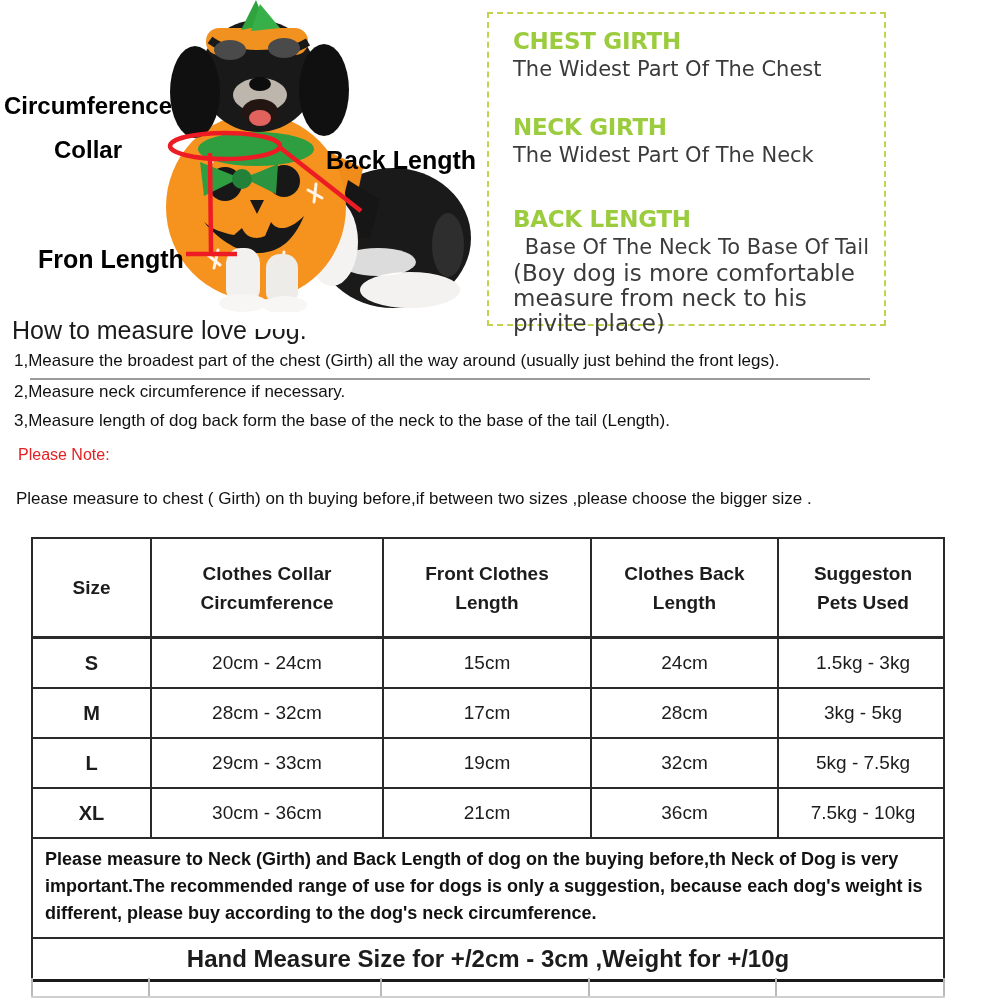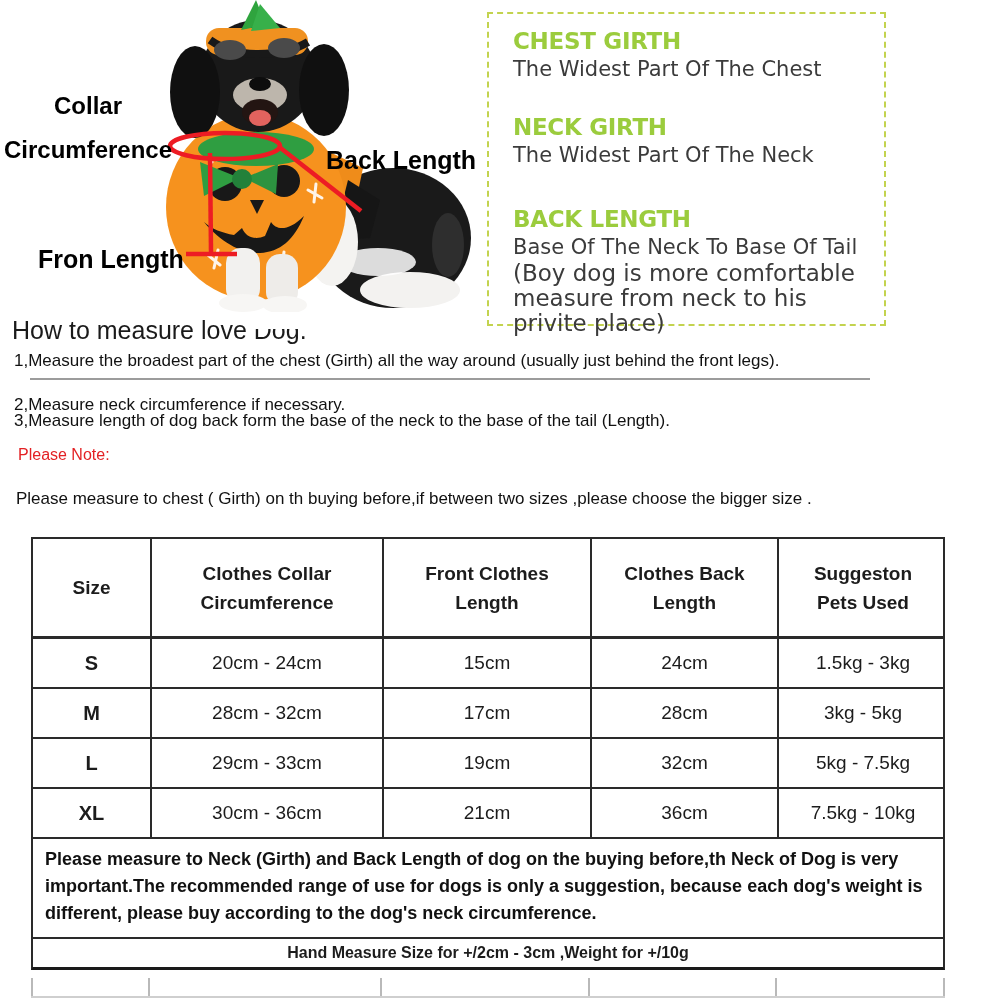--- a/index.html
+++ b/index.html
@@ -10,48 +10,48 @@
   .photo{position:absolute;left:148px;top:0;width:324px;height:312px;}
   .diagram-label{position:absolute;font-weight:700;color:#000;white-space:nowrap;}
   .lbl-collar{left:0;top:84px;width:176px;text-align:center;font-size:24px;line-height:44px;}
   .lbl-back{left:326px;top:146px;font-size:25px;}
   .lbl-front{left:38px;top:245px;font-size:25px;}
 
   
   .mbox{position:absolute;left:487px;top:12px;width:399px;height:314px;border:2px dashed #c3d34f;box-sizing:border-box;}
   .mb-item{position:absolute;left:24px;font-family:"DejaVu Sans",sans-serif;}
   .mb-title{font-weight:700;font-size:23px;letter-spacing:-0.3px;color:#9bcc3d;}
-  .mb-desc{font-size:21px;color:#3b3b3b;margin-top:3px;}
+  .mb-desc{font-size:21px;color:#3b3b3b;margin-top:3px;text-align:right;}
   .mb-note{font-size:23px;color:#3b3b3b;width:356px;line-height:25px;margin-top:2px;}
 
   
   .howto{position:absolute;left:12px;top:316px;font-size:25px;color:#1a1a1a;}
   .howto-cover{position:absolute;left:250px;top:316px;width:56px;height:13px;background:#fff;}
   .step{position:absolute;left:14px;font-size:17px;color:#111;}
-  .step1{top:351px;} .step2{top:395px;} .step3{top:411px;}
+  .step1{top:351px;} .step2{top:382px;} .step3{top:411px;}
   .step-underline{position:absolute;left:30px;top:378px;width:840px;height:2px;background:#9c9c9c;}
 
   .pn-title{position:absolute;left:18px;top:446px;font-size:16px;color:#e32124;}
   .pn-text{position:absolute;left:16px;top:489px;font-size:17px;color:#111;}
 
   
   .size-table{position:absolute;left:31px;top:537px;width:914px;box-sizing:border-box;
               border:2px solid #2a2a2a;border-bottom:3px solid #1a1a1a;}
   .t-row{display:grid;grid-template-columns:119px 232px 208px 187px 168px;}
   .t-cell{display:flex;align-items:center;justify-content:center;text-align:center;
           border-right:2px solid #2a2a2a;box-sizing:border-box;}
   .t-cell:last-child{border-right:none;}
   .t-head{height:97px;border-bottom:3px solid #2a2a2a;}
   .t-head .t-cell{font-weight:700;font-size:19px;line-height:29px;padding:0 14px;}
   .t-data{height:48px;border-bottom:2px solid #2a2a2a;font-size:19px;}
   .t-data .t-cell:first-child{font-weight:700;font-size:20px;}
   .t-note{height:91px;border-bottom:2px solid #2a2a2a;padding:7px 12px 0 12px;box-sizing:content-box;
           font-weight:700;font-size:18px;line-height:27px;color:#111;}
-  .t-hand{height:28px;display:flex;align-items:center;justify-content:center;
-          font-weight:700;font-size:16px;}
+  .t-hand{height:40px;display:flex;align-items:center;justify-content:center;
+          font-weight:700;font-size:24px;}
   .t-partial{position:absolute;left:31px;top:978px;width:914px;height:20px;
              display:grid;grid-template-columns:119px 232px 208px 187px 168px;
              border-bottom:2px solid #cfcfcf;box-sizing:border-box;}
   .t-partial div{border-right:2px solid #b9b9b9;box-sizing:border-box;}
   .t-partial div:first-child{border-left:2px solid #b9b9b9;}
   .t-partial div:last-child{border-right:2px solid #b9b9b9;}
 </style>
 </head>
 <body>
 
@@ -121,22 +121,22 @@
 
     <g stroke="#ed1c24" stroke-width="4.5" fill="none">
       <ellipse cx="77" cy="146" rx="55" ry="13"></ellipse>
       <line x1="62" y1="153" x2="63" y2="252"></line>
       <line x1="38" y1="254" x2="89" y2="254"></line>
       <line x1="130" y1="146" x2="213" y2="211"></line>
     </g>
   </svg>
 
   <div class="diagram-label lbl-collar">
+    <div>Circumference</div>
     <div>Collar</div>
-    <div>Circumference</div>
   </div>
   <div class="diagram-label lbl-back">Back Length</div>
   <div class="diagram-label lbl-front">Fron Length</div>
 
   <div class="mbox">
     <div class="mb-item" style="top:14px;">
       <div class="mb-title">CHEST GIRTH</div>
       <div class="mb-desc">The Widest Part Of The Chest</div>
     </div>
     <div class="mb-item" style="top:100px;">

